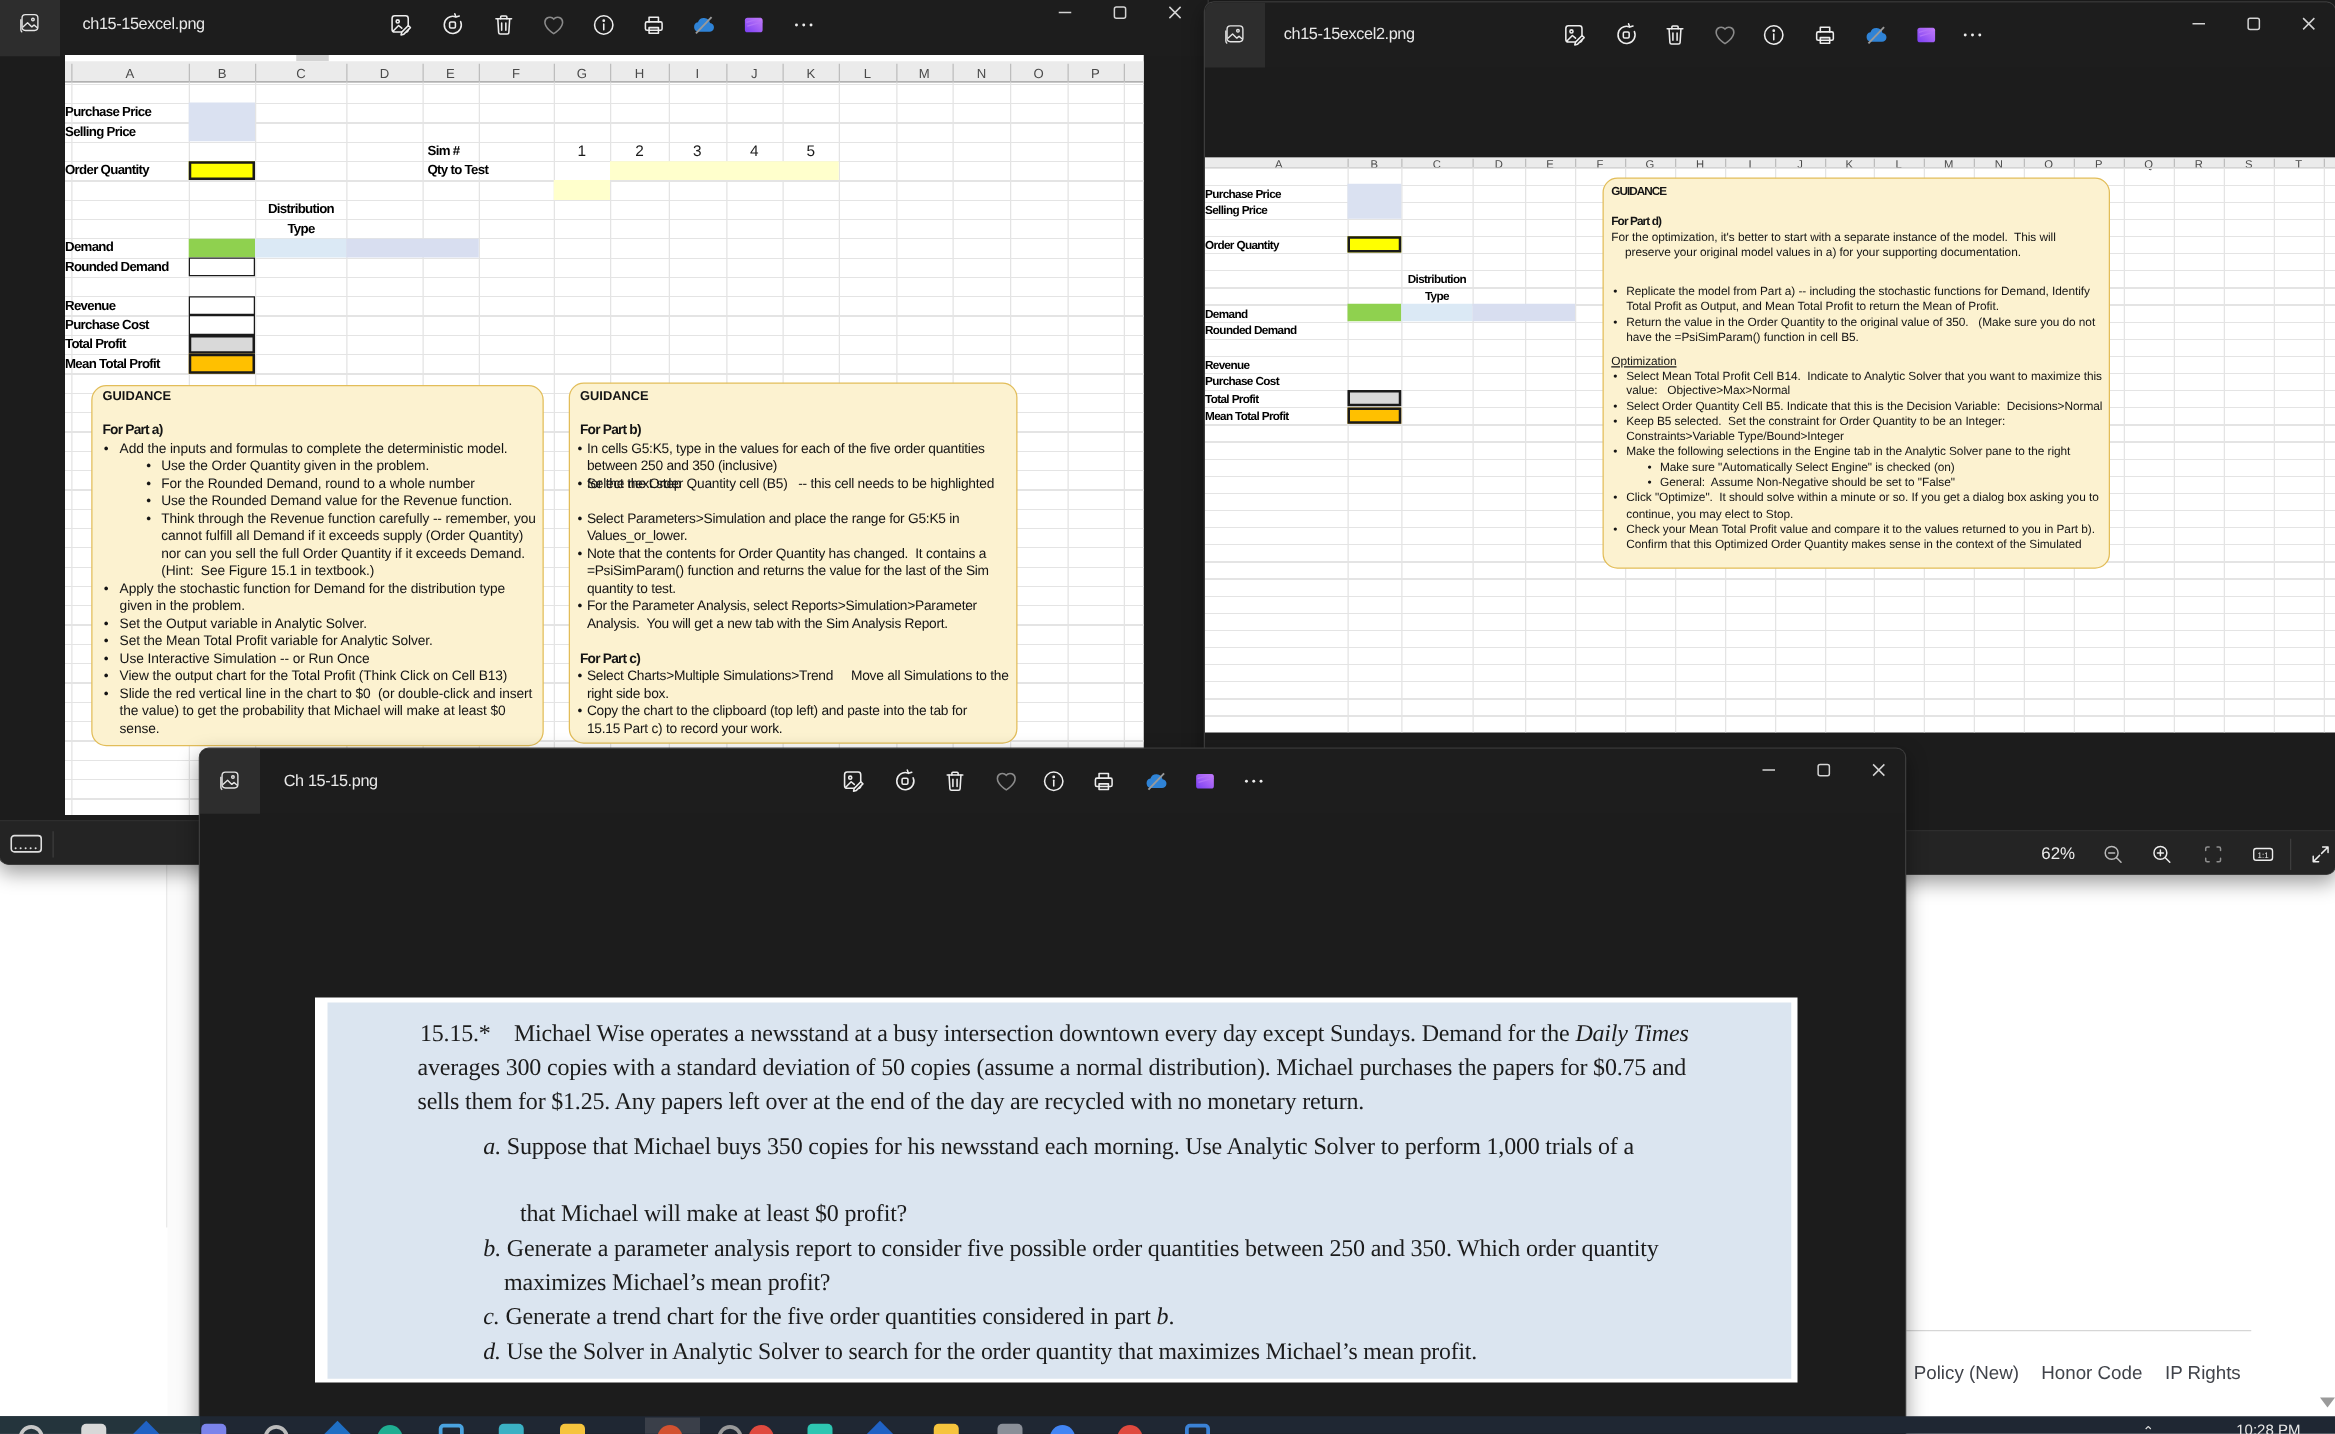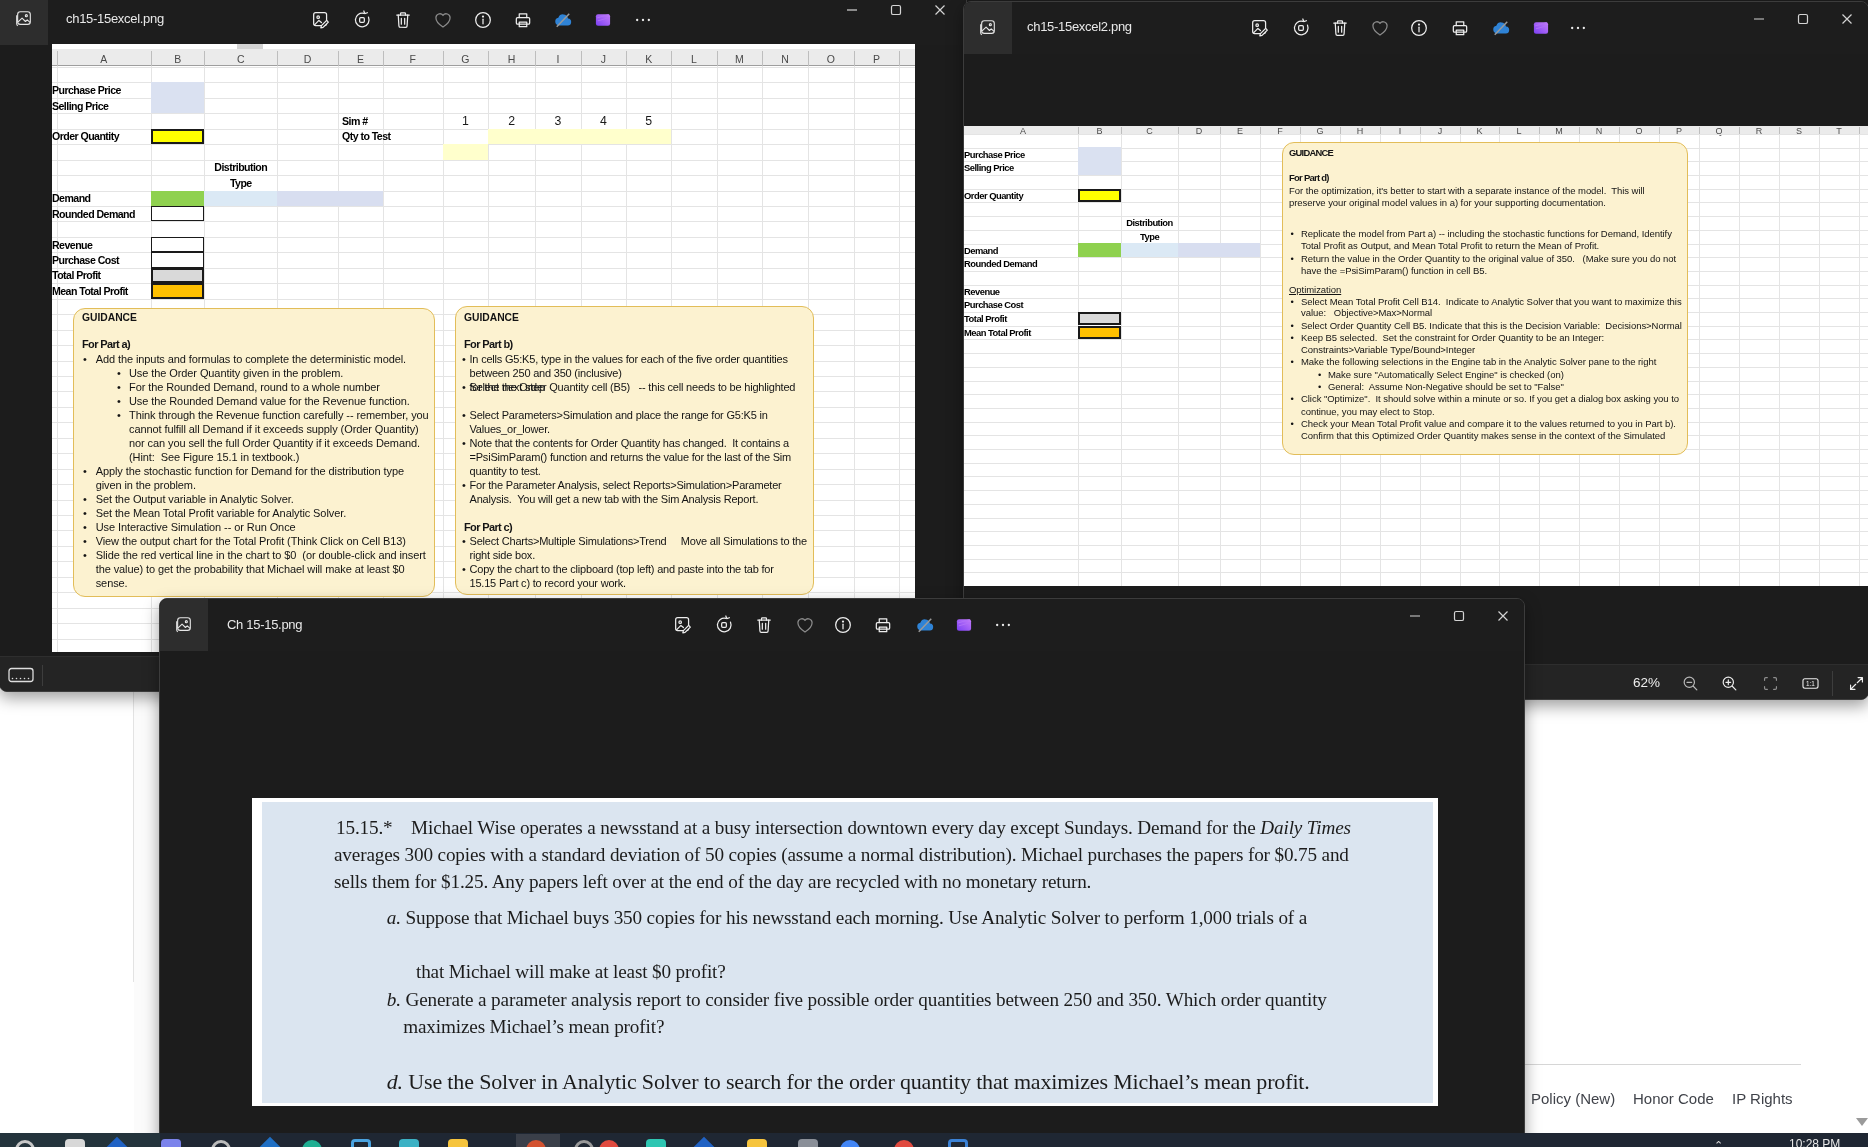--- a/index.html
+++ b/index.html
@@ -475,21 +475,21 @@
       <div class="lbl" style="left:0;width:112px;top:158.74999999999997px;font-size:9.4px;line-height:13px;letter-spacing:-0.5px">Revenue</div>
       <div class="lbl" style="left:0;width:112px;top:172.44999999999996px;font-size:9.4px;line-height:13px;letter-spacing:-0.5px">Purchase Cost</div>
       <div class="lbl" style="left:0;width:112px;top:186.14999999999998px;font-size:9.4px;line-height:13px;letter-spacing:-0.5px">Total Profit</div>
       <div class="lbl" style="left:0;width:112px;top:199.84999999999997px;font-size:9.4px;line-height:13px;letter-spacing:-0.5px">Mean Total Profit</div>
       <div class="abs" style="left:157px;width:57px;top:90.24999999999999px;font-size:9.4px;line-height:13px;letter-spacing:-0.5px;text-align:center;font-weight:bold">Distribution</div>
       <div class="abs" style="left:157px;width:57px;top:103.94999999999999px;font-size:9.4px;line-height:13px;letter-spacing:-0.5px;text-align:center;font-weight:bold">Type</div>
       <div class="gbox" style="left:318px;top:16.4px;width:406px;height:312.2px"></div>
       <div class="gl" style="left:325px;top:21.2px;font-size:9.4px;letter-spacing:-0.75px;font-weight:bold">GUIDANCE</div>
       <div class="gl" style="left:325px;top:45.8px;font-size:9.5px;line-height:12.4px;letter-spacing:-0.75px;font-weight:bold">For Part d)</div>
       <div class="gl" style="left:325px;top:58.599999999999994px;font-size:9.5px;line-height:12.4px;letter-spacing:-0.05px">For the optimization, it's better to start with a separate instance of the model.&nbsp; This will</div>
-      <div class="gl" style="left:325px;top:71.3px;font-size:9.5px;line-height:12.4px;letter-spacing:-0.05px">preserve your original model values in a) for your supporting documentation.</div>
+      <div class="gl" style="left:336px;top:71.3px;font-size:9.5px;line-height:12.4px;letter-spacing:-0.05px">preserve your original model values in a) for your supporting documentation.</div>
       <div class="gl" style="left:326.5px;top:101.8px;font-size:9.5px;line-height:12.4px;letter-spacing:-0.05px">•</div>
       <div class="gl" style="left:337px;top:101.8px;font-size:9.5px;line-height:12.4px;letter-spacing:-0.05px">Replicate the model from Part a) -- including the stochastic functions for Demand, Identify</div>
       <div class="gl" style="left:337px;top:114.2px;font-size:9.5px;line-height:12.4px;letter-spacing:-0.05px">Total Profit as Output, and Mean Total Profit to return the Mean of Profit.</div>
       <div class="gl" style="left:326.5px;top:126.60000000000001px;font-size:9.5px;line-height:12.4px;letter-spacing:-0.05px">•</div>
       <div class="gl" style="left:337px;top:126.60000000000001px;font-size:9.5px;line-height:12.4px;letter-spacing:-0.05px">Return the value in the Order Quantity to the original value of 350.&nbsp;&nbsp; (Make sure you do not</div>
       <div class="gl" style="left:337px;top:139.3px;font-size:9.5px;line-height:12.4px;letter-spacing:-0.05px">have the =PsiSimParam() function in cell B5.</div>
       <div class="gl" style="left:325px;top:158.20000000000002px;font-size:9.5px;line-height:12.4px;letter-spacing:-0.05px;text-decoration:underline">Optimization</div>
       <div class="gl" style="left:326.5px;top:169.8px;font-size:9.5px;line-height:12.4px;letter-spacing:-0.05px">•</div>
       <div class="gl" style="left:337px;top:169.8px;font-size:9.5px;line-height:12.4px;letter-spacing:-0.05px">Select Mean Total Profit Cell B14.&nbsp; Indicate to Analytic Solver that you want to maximize this</div>
       <div class="gl" style="left:337px;top:181.4px;font-size:9.5px;line-height:12.4px;letter-spacing:-0.05px">value:&nbsp;&nbsp; Objective&gt;Max&gt;Normal</div>
@@ -652,21 +652,22 @@
     </div>
 <div class="sheet" style="left:92px;top:199px;width:1186px;height:308px">
       <div class="blue-box" style="left:10px;top:3.5px;width:1170.5px;height:301.5px"></div>
       <div class="pline" style="left:84px;top:15.5px;font-size:19.2px;line-height:27px">15.15.*&nbsp;&nbsp;&nbsp; Michael Wise operates a newsstand at a busy intersection downtown every day except Sundays. Demand for the <i>Daily Times</i></div>
       <div class="pline" style="left:82px;top:42.8px;font-size:19.2px;line-height:27px">averages 300 copies with a standard deviation of 50 copies (assume a normal distribution). Michael purchases the papers for $0.75 and</div>
       <div class="pline" style="left:82px;top:70.2px;font-size:19.2px;line-height:27px">sells them for $1.25. Any papers left over at the end of the day are recycled with no monetary return.</div>
       <div class="pline" style="left:134.7px;top:105.7px;font-size:19.2px;line-height:27px"><i>a.</i> Suppose that Michael buys 350 copies for his newsstand each morning. Use Analytic Solver to perform 1,000 trials of a</div>
       <div class="pline" style="left:164px;top:160.0px;font-size:19.2px;line-height:27px">that Michael will make at least $0 profit?</div>
       <div class="pline" style="left:134.7px;top:187.9px;font-size:19.2px;line-height:27px"><i>b.</i> Generate a parameter analysis report to consider five possible order quantities between 250 and 350. Which order quantity</div>
       <div class="pline" style="left:151.2px;top:215.1px;font-size:19.2px;line-height:27px">maximizes Michael’s mean profit?</div>
-      <div class="pline" style="left:134.7px;top:270.1px;font-size:22px;line-height:27px"><i>d.</i> Use the Solver in Analytic Solver to search for the order quantity that maximizes Michael’s mean profit.</div>
+      <div class="pline" style="left:134.7px;top:242.2px;font-size:19.2px;line-height:27px"><i>c.</i> Generate a trend chart for the five order quantities considered in part <i>b</i>.</div>
+      <div class="pline" style="left:134.7px;top:270.1px;font-size:19px;line-height:27px"><i>d.</i> Use the Solver in Analytic Solver to search for the order quantity that maximizes Michael’s mean profit.</div>
     </div>
 </div>
 <div class="abs" style="left:0;top:1133px;width:1868px;height:14px;background:#1f2733"></div>
 <div class="abs" style="left:0;top:1133px;width:160px;height:14px;background:#24343c"></div>
 <div class="abs" style="left:516px;top:1134px;width:44px;height:13px;background:#3a3f49"></div>
 <div class="abs" style="left:15px;top:1140px;width:20px;height:20px;border-radius:50%;border:3px solid #c8c8c8"></div>
 <div class="abs" style="left:65px;top:1139px;width:20px;height:20px;border-radius:4px;background:#d8d8d8"></div>
 <div class="abs" style="left:109px;top:1140px;width:16px;height:16px;background:#2062c4;transform:rotate(45deg)"></div>
 <div class="abs" style="left:161px;top:1139px;width:20px;height:20px;border-radius:4px;background:#7b83eb"></div>
 <div class="abs" style="left:211px;top:1140px;width:20px;height:20px;border-radius:50%;border:3px solid #bbb"></div>

